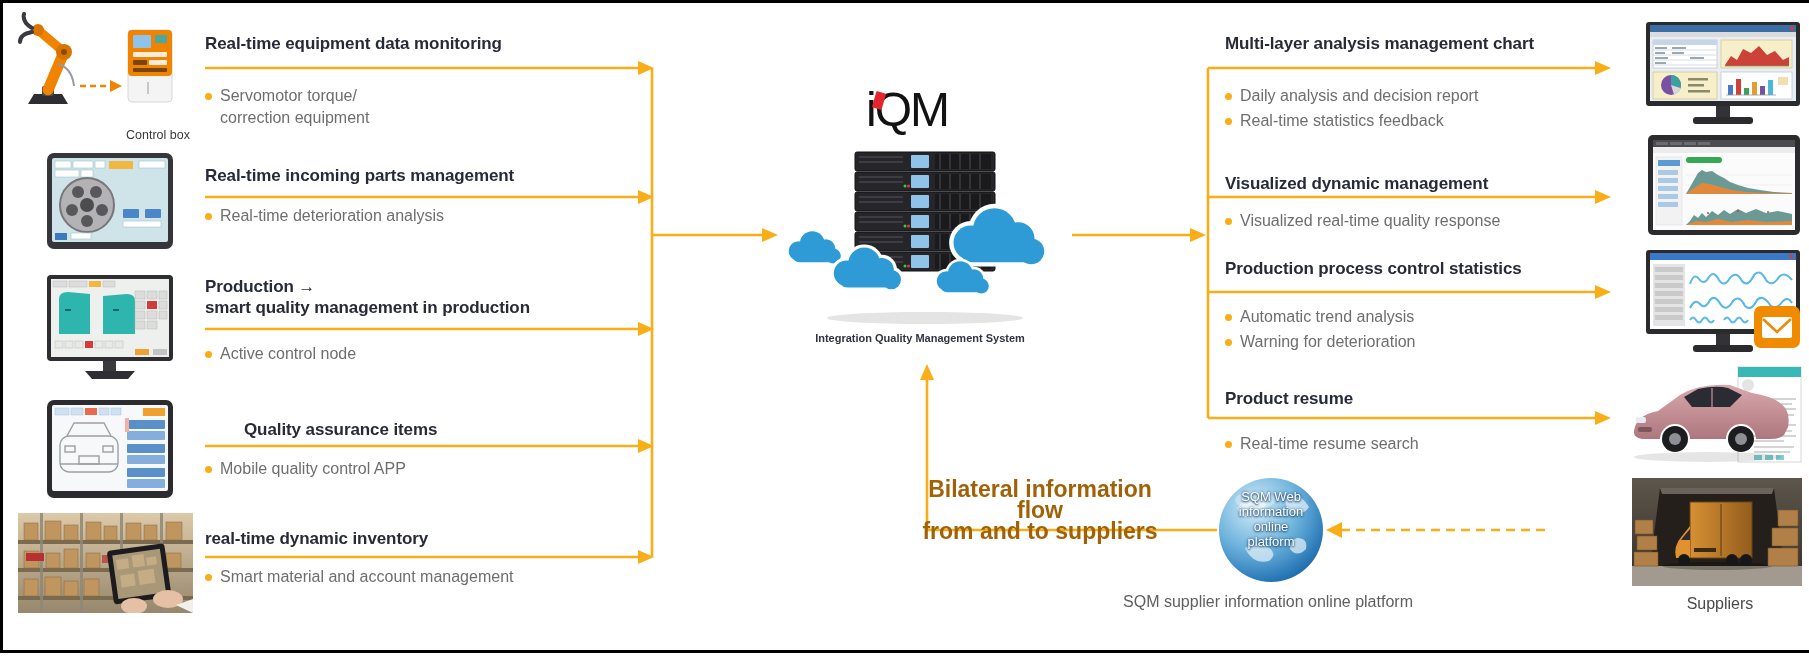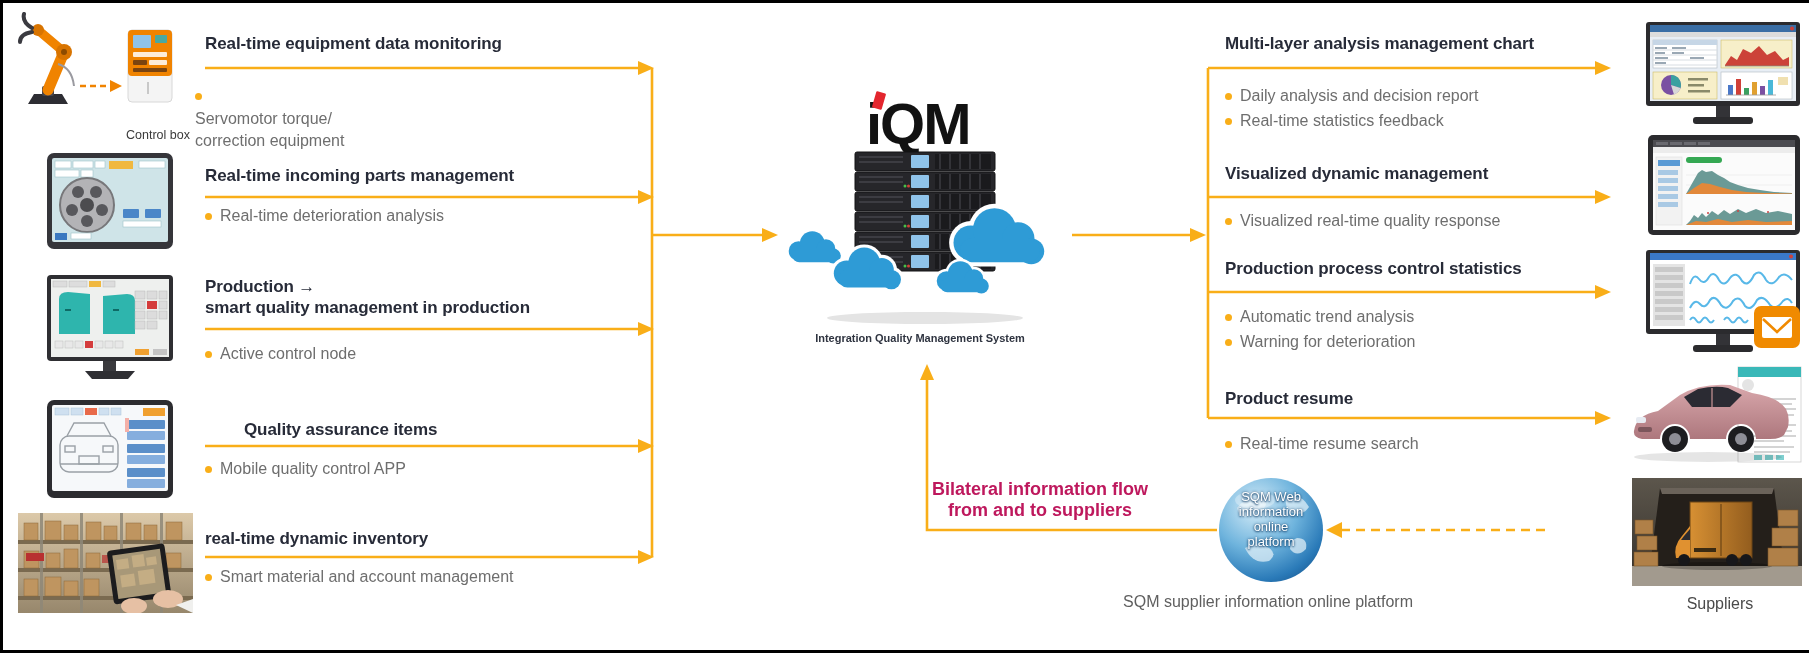--- a/index.html
+++ b/index.html
@@ -8,24 +8,24 @@
     font-family:"Liberation Sans", sans-serif;
   }
   .abs { position:absolute; }
   .frame { background:#000; }
   .hd { position:absolute; font-weight:bold; font-size:17px; line-height:21px; color:#272b38; letter-spacing:-0.1px; }
   .bul { position:absolute; display:flex; gap:8px; font-size:16px; color:#6e6e6e; line-height:22px; }
   .bul .dot { width:7px; height:7px; border-radius:50%; background:#F9AE18; margin-top:8px; flex:none; }
   .pre { white-space:pre-line; }
   .cap { position:absolute; color:#5f5f5f; font-size:16px; text-align:center; }
   .smallcap { position:absolute; color:#3a3a3a; font-size:12.5px; text-align:center;margin-top:24px; }
-  .logo { position:absolute; left:866px; top:90px; font-size:58px; font-weight:bold; letter-spacing:-2px; color:#121212; }
+  .logo { position:absolute; left:866px; top:82px; font-size:48px; font-weight:normal; letter-spacing:-2px; color:#121212; }
   .logo-accent { position:absolute; left:874px; top:92px; width:10px; height:17px; background:#E3262E; transform:rotate(16deg); border-radius:1px; }
   .center-cap { position:absolute; left:720px; top:332px; width:400px; text-align:center; font-weight:bold; font-size:11px; color:#2f3440; }
-  .bilateral { position:absolute; left:905px; top:479px; width:270px; text-align:center; font-weight:bold; font-size:18px; line-height:21px; color:#be185d; }
+  .bilateral { position:absolute; left:905px; top:479px; width:270px; text-align:center; font-weight:bold; font-size:23px; line-height:21px; color:#a16207; }
   .globe-label { position:absolute; left:1217px; top:489px; width:108px; text-align:center; font-weight:normal; font-size:13px; line-height:15px; color:#ffffff; text-shadow:0 1px 2px #17456f, 0 0 3px #17456f; }
   svg { display:block; }
 </style>
 </head>
 <body>
 
 <div class="abs frame" style="left:0;top:0;width:1809px;height:3px;"></div>
 <div class="abs frame" style="left:0;top:0;width:3px;height:653px;"></div>
 <div class="abs frame" style="left:0;top:650px;width:1809px;height:3px;"></div>
 
@@ -256,21 +256,21 @@
           <rect x="120" y="58" width="16" height="14"></rect>
         </g>
     </g>
     <ellipse cx="150" cy="86" rx="15" ry="9" fill="#e6c0a4"></ellipse>
     <ellipse cx="116" cy="93" rx="13" ry="8" fill="#e6c0a4"></ellipse>
     <path d="M158,92 l17,8 v-14 z" fill="#f0f0ee"></path>
   </svg>
 </div>
 
 <div class="hd" style="left:205px;top:33px;width:360px;">Real-time equipment data monitoring</div>
-<div class="bul" style="left:195px;top:85px;width:340px;flex-direction:column;">
+<div class="bul" style="left:205px;top:85px;width:340px;">
   <span class="dot"></span>
   <span class="pre">Servomotor torque/
 correction equipment</span>
 </div>
 
 <div class="hd" style="left:205px;top:165px;width:360px;">Real-time incoming parts management</div>
 <div class="bul" style="left:205px;top:205px;width:340px;">
   <span class="dot"></span>
   <span>Real-time deterioration analysis</span>
 </div>
@@ -457,21 +457,21 @@
 <div class="hd" style="left:1225px;top:33px;width:380px;">Multi-layer analysis management chart</div>
 <div class="bul" style="left:1225px;top:85px;width:370px;">
   <span class="dot"></span>
   <span>Daily analysis and decision report</span>
 </div>
 <div class="bul" style="left:1225px;top:110px;width:370px;">
   <span class="dot"></span>
   <span>Real-time statistics feedback</span>
 </div>
 
-<div class="hd" style="left:1225px;top:163px;width:380px;">Visualized dynamic management</div>
+<div class="hd" style="left:1225px;top:173px;width:380px;">Visualized dynamic management</div>
 <div class="bul" style="left:1225px;top:210px;width:370px;">
   <span class="dot"></span>
   <span>Visualized real-time quality response</span>
 </div>
 
 <div class="hd" style="left:1225px;top:258px;width:380px;">Production process control statistics</div>
 <div class="bul" style="left:1225px;top:306px;width:370px;">
   <span class="dot"></span>
   <span>Automatic trend analysis</span>
 </div>

